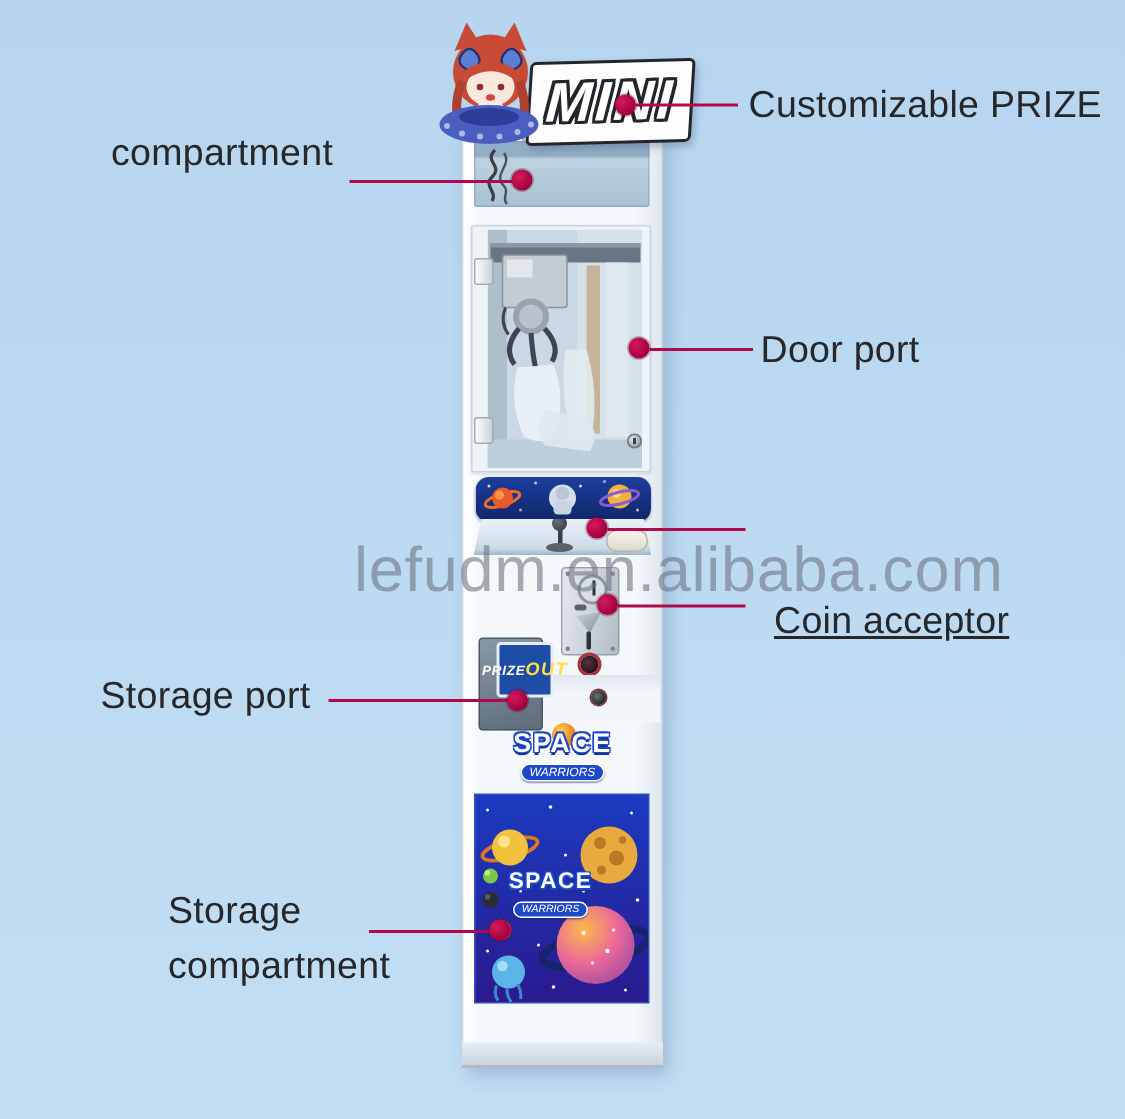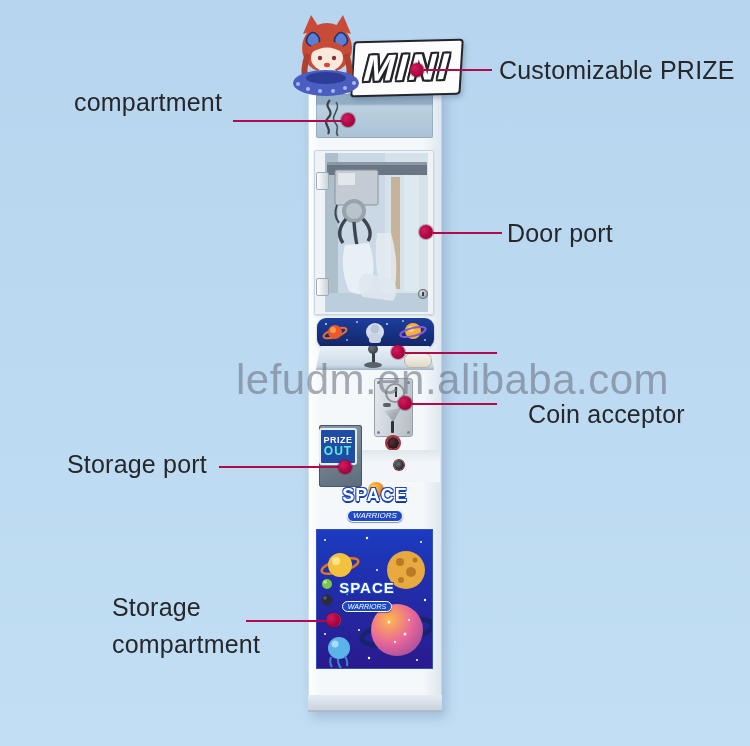--- a/index.html
+++ b/index.html
@@ -81,26 +81,26 @@
     background:radial-gradient(circle at 40% 40%,#5a3038,#26141a 70%);box-shadow:0 0 0 2px #a8323e;}
   .ledge{position:absolute;left:52px;top:362px;width:80px;height:32px;
     background:linear-gradient(180deg,#dfe7ee,#f2f6fa 40%);}
   .keyhole2{position:absolute;left:86px;top:372px;width:10px;height:10px;border-radius:50%;
     background:radial-gradient(circle at 40% 40%,#6a7078,#23272c 70%);box-shadow:0 0 0 1px #8a2830;}
   .prize-door{
     position:absolute;left:11px;top:337px;width:43px;height:62px;border-radius:3px;
     background:linear-gradient(160deg,#8a99a7,#5c6b79);box-shadow:inset 0 0 0 1px #4a5763;
   }
   .prize-sign{
-    position:absolute;left:0;top:3px;width:34px;height:33px;border-radius:3px;
+    position:absolute;left:12px;top:3px;width:34px;height:33px;border-radius:3px;
     background:var(--sign-blue,#1e4da8);border:2px solid #e6edf5;
-    display:flex;flex-direction:column;align-items:center;justify-content:center;
+    display:flex;flex-direction:row;align-items:center;justify-content:center;font-style:italic;
   }
   .prize-sign .l1{font-size:9px;font-weight:bold;color:#fff;letter-spacing:.5px;line-height:10px;}
-  .prize-sign .l2{font-size:12px;font-weight:bold;color:#5eead4;letter-spacing:1px;line-height:13px;}
+  .prize-sign .l2{font-size:12px;font-weight:bold;color:#fde047;letter-spacing:1px;line-height:13px;}
   .band-logo{position:absolute;left:24px;top:398px;width:86px;height:38px;text-align:center;z-index:6;}
   .space-word{
     font-weight:bold;color:#fff;letter-spacing:1px;line-height:1;position:relative;z-index:2;
     text-shadow:-1px -1px 0 #1d49c8,1px -1px 0 #1d49c8,-1px 1px 0 #1d49c8,1px 1px 0 #1d49c8,0 2px 0 #16328a;
   }
   .warriors-ribbon{
     display:inline-block;font-style:italic;font-weight:normal;color:#fff;background:#1d49c8;
     border:1px solid #fff;border-radius:6px;padding:0 5px;line-height:1.3;position:relative;z-index:2;
     box-shadow:0 1px 1px rgba(20,40,100,.5);
   }
@@ -337,21 +337,21 @@
 
   <div class="callout-dot" style="left:419px;top:225px;"></div>
   <div class="callout-line" style="left:433px;top:232px;width:69px;"></div>
   <div class="callout-label" style="left:507px;top:215px;">Door port</div>
 
   <div class="callout-dot" style="left:391px;top:345px;"></div>
   <div class="callout-line" style="left:405px;top:352px;width:92px;"></div>
 
   <div class="callout-dot" style="left:398px;top:396px;"></div>
   <div class="callout-line" style="left:412px;top:403px;width:85px;"></div>
-  <div class="callout-label" style="left:528px;top:396px;">Coin acceptor</div>
+  <div class="callout-label" style="left:516px;top:396px;text-decoration:underline;">Coin acceptor</div>
 
   <div class="callout-label" style="left:67px;top:446px;">Storage port</div>
   <div class="callout-line" style="left:219px;top:466px;width:120px;"></div>
   <div class="callout-dot" style="left:338px;top:460px;"></div>
 
   <div class="callout-label" style="left:112px;top:589px;">
     <div>Storage</div>
     <div>compartment</div>
   </div>
   <div class="callout-line" style="left:246px;top:620px;width:82px;"></div>

